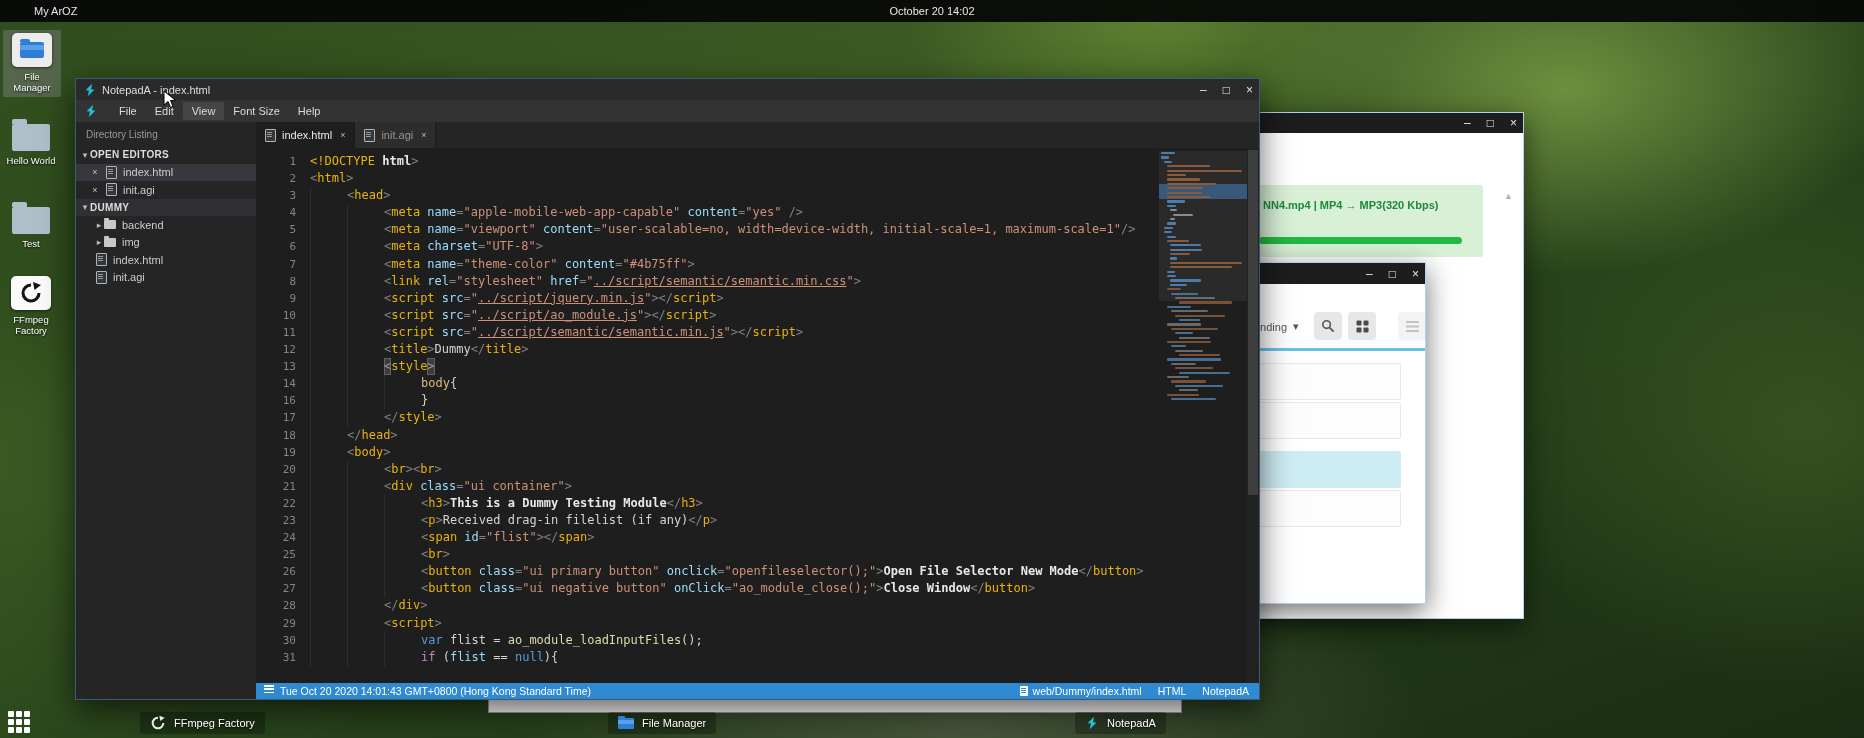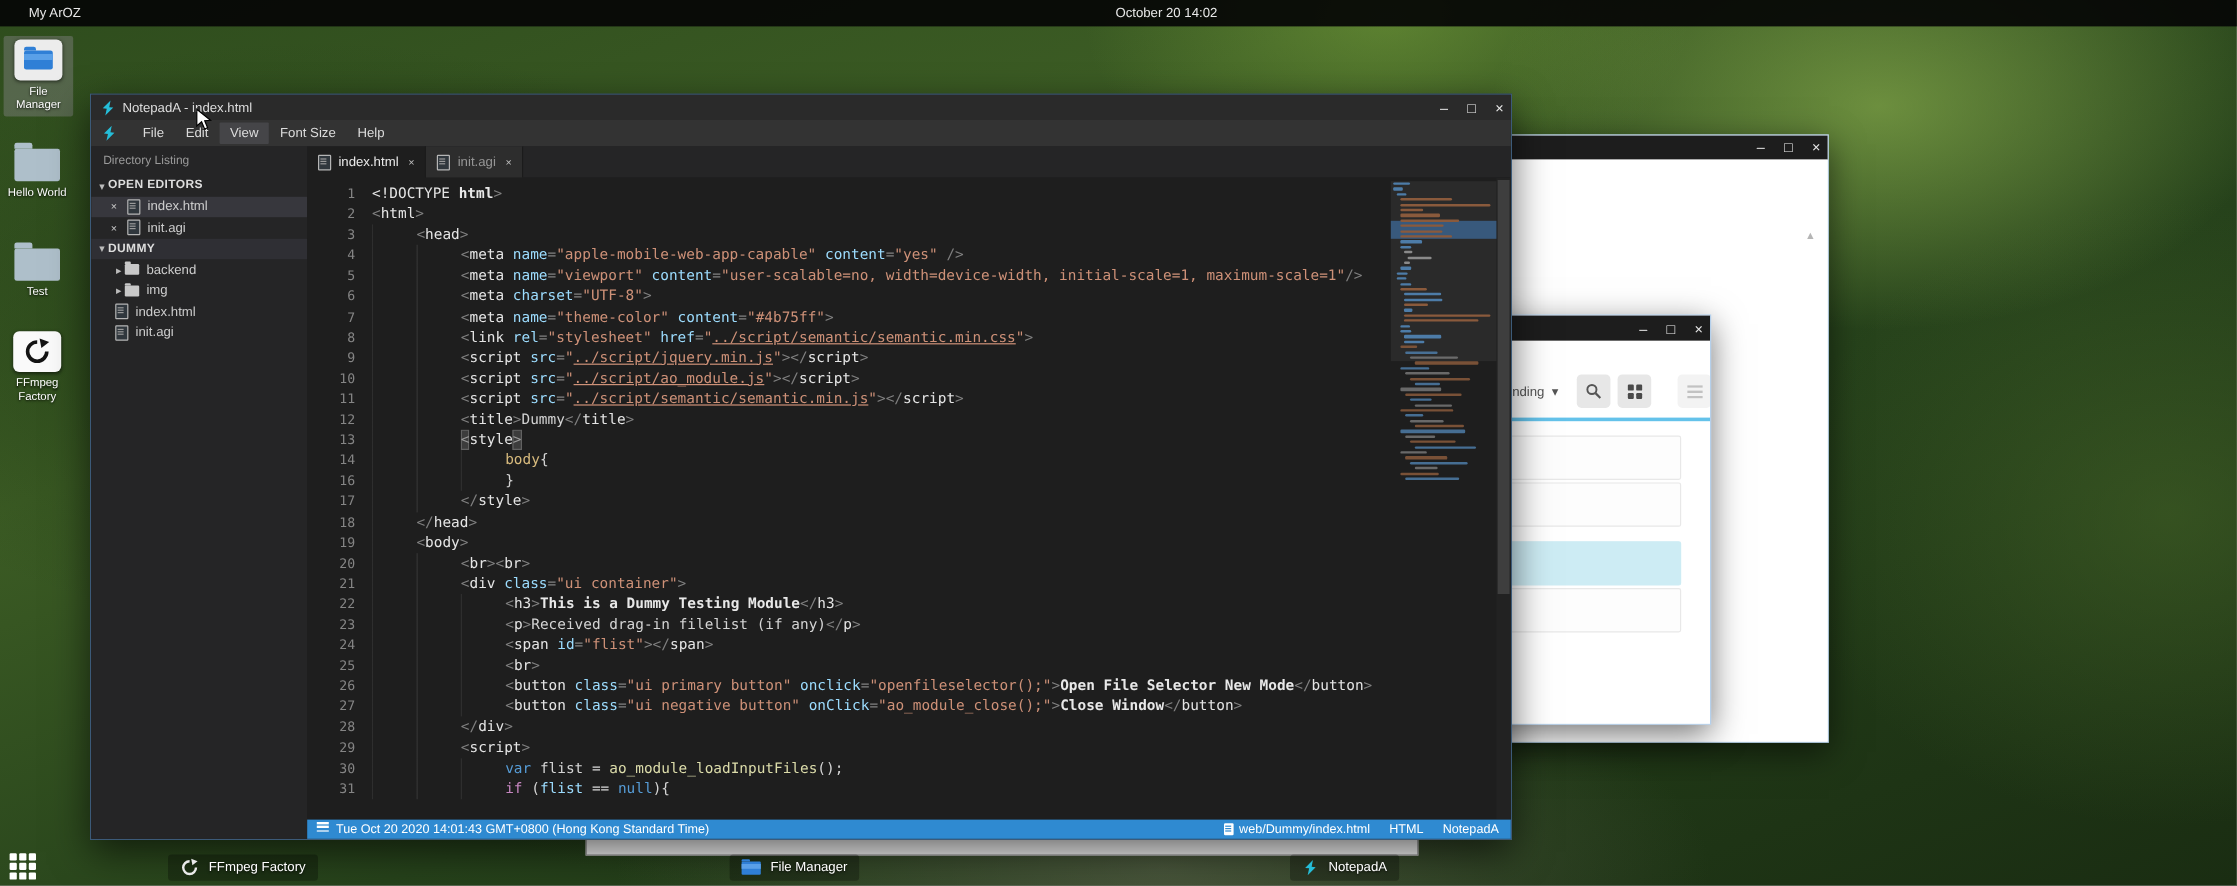--- a/index.html
+++ b/index.html
@@ -9,22 +9,22 @@
       radial-gradient(ellipse 520px 300px at 84% 12%, rgba(158,196,88,.55), transparent 62%),
       radial-gradient(ellipse 420px 260px at 62% 2%, rgba(126,168,62,.5), transparent 60%),
       radial-gradient(ellipse 650px 380px at 14% 38%, rgba(30,56,20,.65), transparent 65%),
       radial-gradient(ellipse 760px 300px at 52% 98%, rgba(104,108,88,.55), transparent 60%),
       radial-gradient(ellipse 520px 420px at 97% 58%, rgba(74,106,42,.5), transparent 62%),
       radial-gradient(ellipse 400px 300px at 30% 75%, rgba(52,78,30,.5), transparent 60%),
       linear-gradient(160deg,#2e4c1d 0%,#3c5c24 30%,#26421b 60%,#1a2d12 100%);}
   
   .topbar{position:absolute;left:0;top:0;width:100%;height:22px;background:rgba(5,5,5,.92);
     color:#e8e8e8;font-size:11px;display:flex;align-items:center;z-index:60;}
-  .topbar .host{padding-left:24px;}
-  .topbar .clock{position:absolute;left:50%;transform:translateX(-50%);margin-left:40px;}
+  .topbar .host{margin-left:10px;padding-left:24px;}
+  .topbar .clock{position:absolute;left:50%;transform:translateX(-50%);}
   
   .dicon{position:absolute;width:58px;display:flex;flex-direction:column;align-items:center;
     z-index:5;cursor:default;}
   .dicon.sel{background:rgba(130,130,130,.45);border-radius:2px;padding:3px 0 4px;}
   .dicon .dlabel{margin-top:4px;font-size:9.5px;color:#fff;text-align:center;line-height:11px;
     text-shadow:0 1px 2px rgba(0,0,0,.9);word-break:break-word;max-width:54px;}
   .big-folder{width:38px;height:27px;background:#aebfca;border-radius:2px;position:relative;margin-top:6px;}
   .big-folder::before{content:"";position:absolute;top:-5px;left:0;width:15px;height:5px;
     background:#aebfca;border-radius:2px 2px 0 0;}
   .badge{width:40px;height:34px;background:#ececec;border-radius:5px;display:flex;
@@ -75,21 +75,21 @@
     background:#2d2d2d;border-right:1px solid #1b1b1b;cursor:pointer;}
   .tab.active{background:#1e1e1e;color:#eaeaea;}
   .tab .xbtn{font-size:9px;color:#bbb;margin-left:2px;cursor:pointer;}
   .np-editor{flex:1;background:#1e1e1e;position:relative;overflow:hidden;
     font-family:"DejaVu Sans Mono",monospace;font-size:12px;}
   .code{position:absolute;left:0;top:5px;right:110px;}
   .cline{display:flex;height:17.1px;line-height:17.1px;white-space:pre;}
   .cline .ln{width:40px;flex:none;text-align:right;padding-right:14px;color:#858585;
     font-size:11px;user-select:none;}
   .ind{width:37px;flex:none;background:linear-gradient(to right,rgba(255,255,255,.07) 1px,transparent 1px);}
-  .tag{color:#e5e5e5}.attr{color:#9cdcfe}.str{color:#ce9178}
+  .tag{color:#eab308}.attr{color:#9cdcfe}.str{color:#ce9178}
   .lnk{color:#ce9178;text-decoration:underline}
   .punct{color:#808080}.pln{color:#d4d4d4}
   .emph{color:#e8e8e8;font-weight:bold}
   .kw{color:#569cd6}.kwc{color:#c586c0}.fn{color:#dcdcaa}
   .cssel{color:#d7ba7d}.cssval{color:#ce9178}
   .brk{color:#9a9a9a;box-shadow:inset 0 0 0 1px #616161;background:#3c3c3c;}
   
   .minimap{position:absolute;top:3px;right:14px;width:84px;}
   .mm-row{height:4.4px;display:flex;align-items:center;}
   .mm-bar{height:2.2px;border-radius:1px;}
@@ -160,20 +160,24 @@
 
   <div class="win win-a">
     <div class="tbar">
       <div class="tctrl">
         <span>–</span>
         <span>□</span>
         <span>×</span>
       </div>
     </div>
     <div class="wa-body">
+      <div class="task-card">
+        <div class="tlabel">NN4.mp4 | MP4 → MP3(320 Kbps)</div>
+        <div class="tprog" id="wa-progress" style="width: calc(97% - 24px);"></div>
+      </div>
       <div class="wa-up">▲</div>
     </div>
   </div>
 
   <div class="win win-b">
     <div class="tbar">
       <div class="tctrl">
         <span>–</span>
         <span>□</span>
         <span>×</span>

